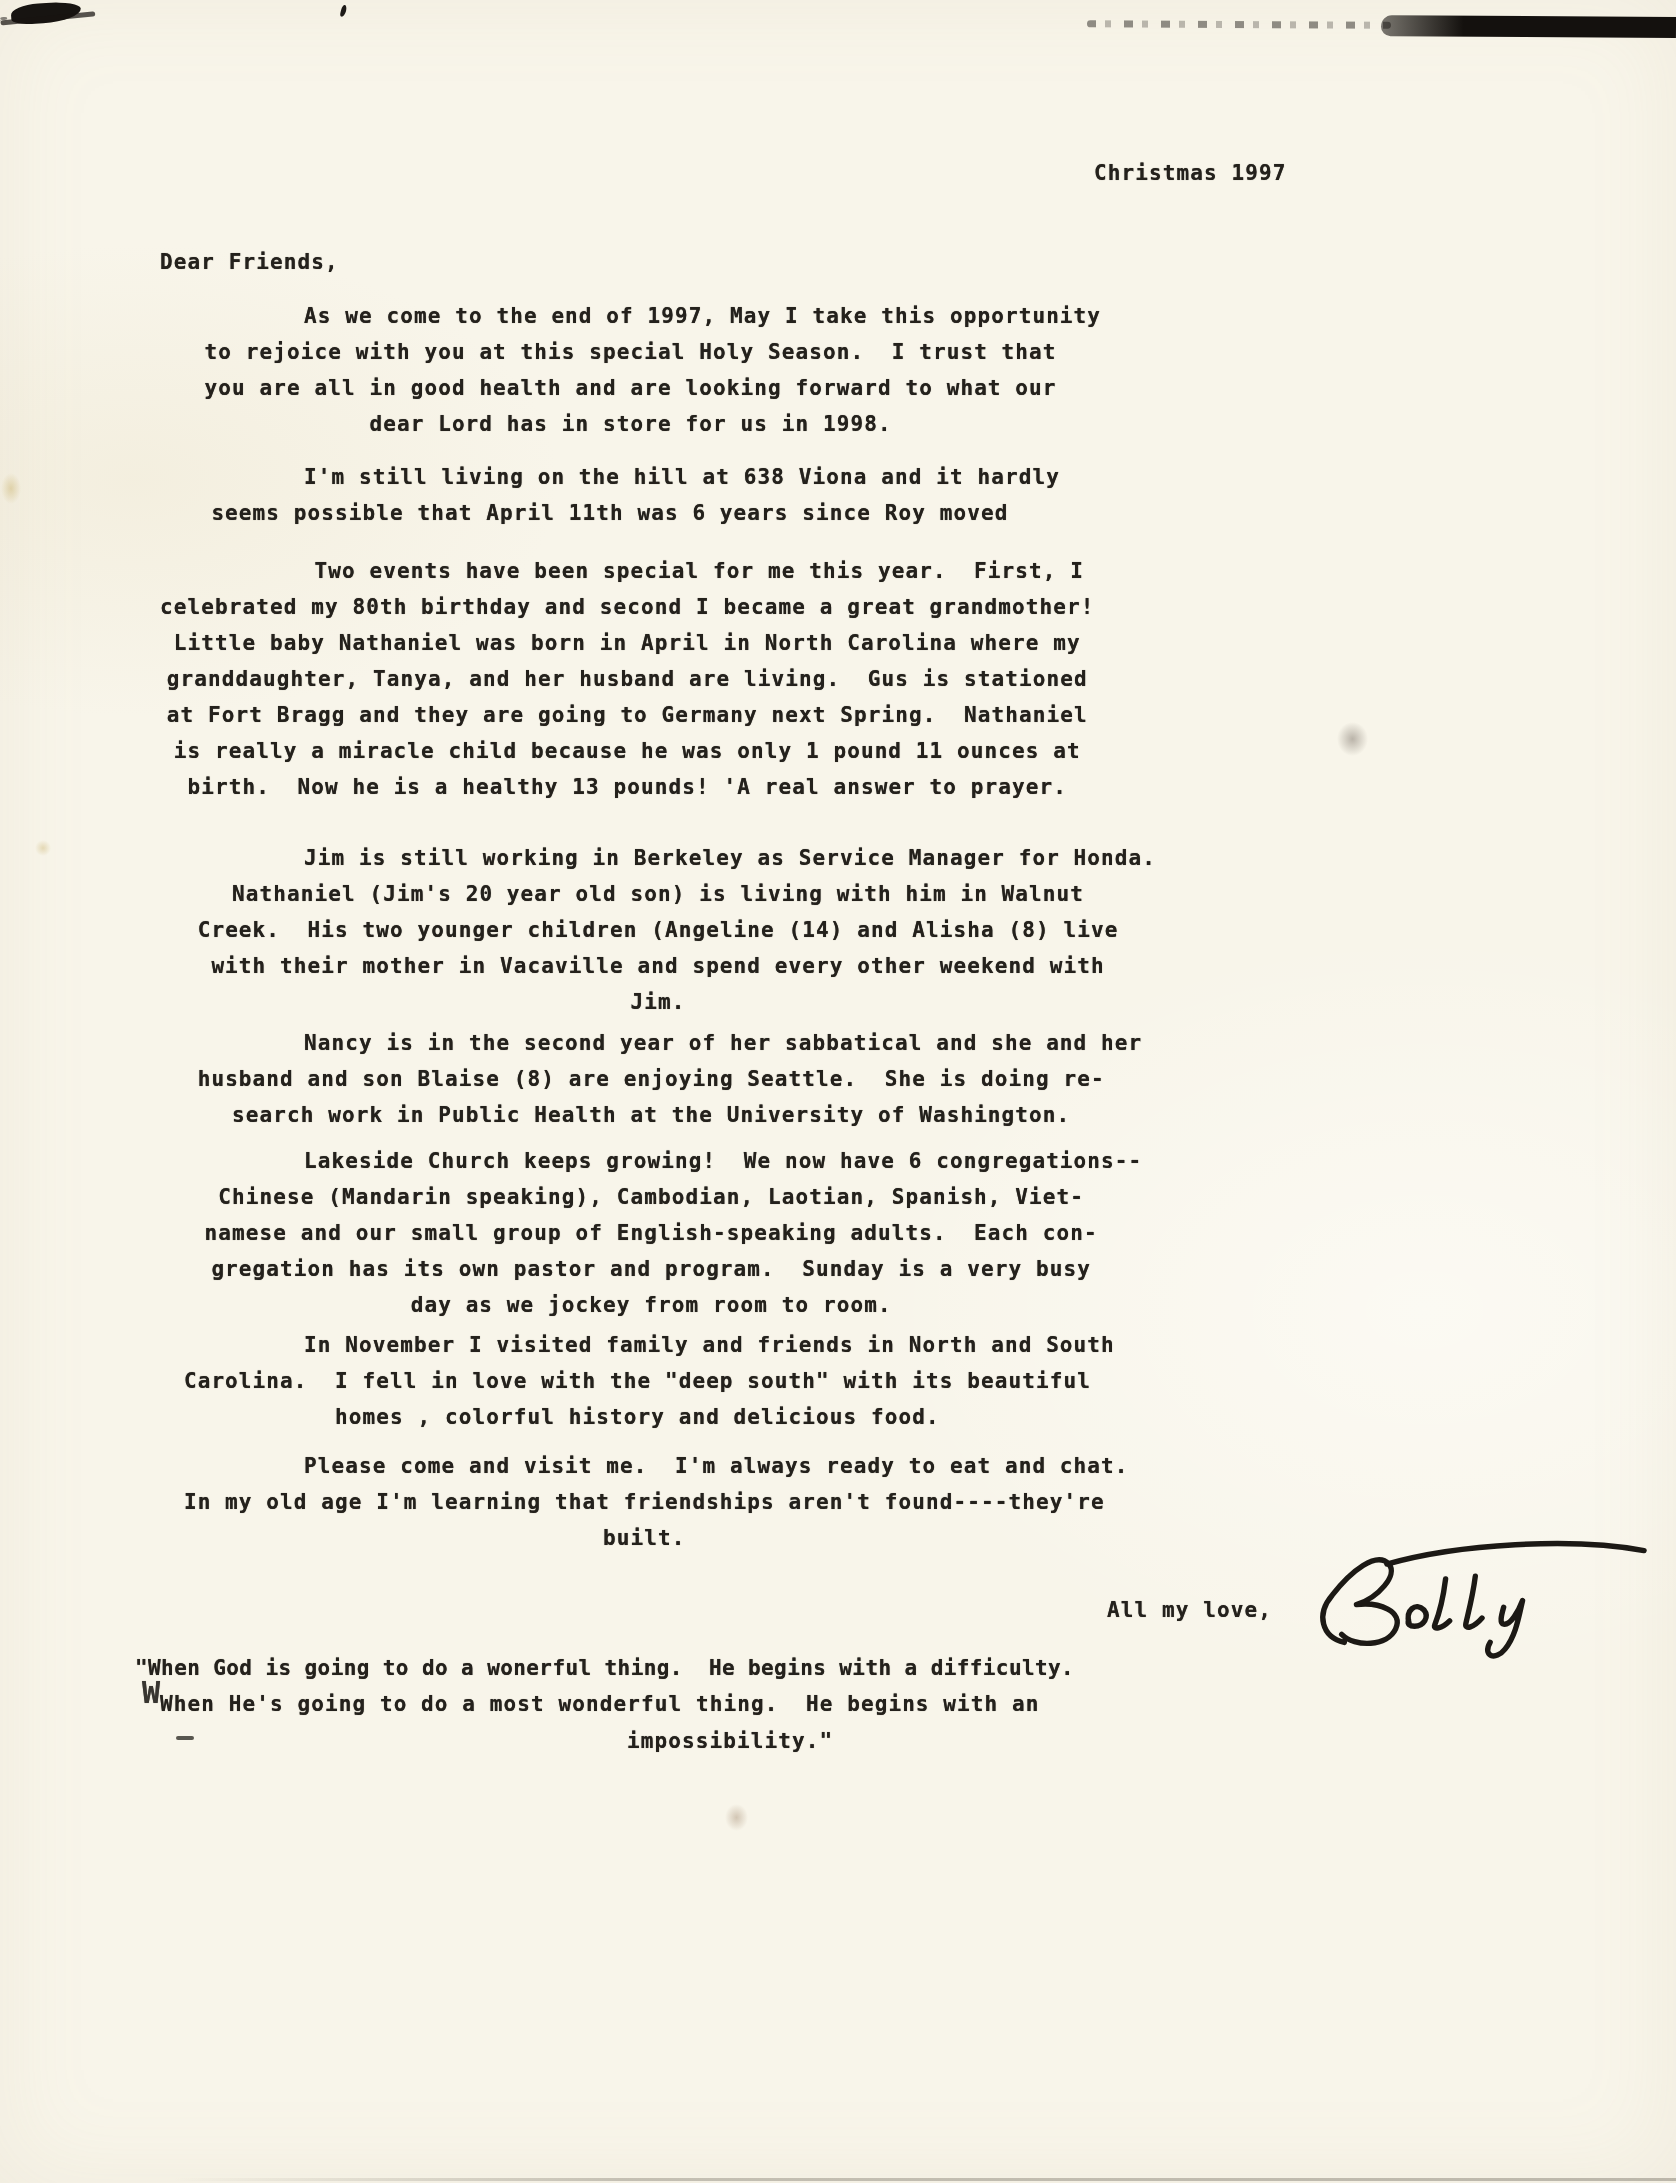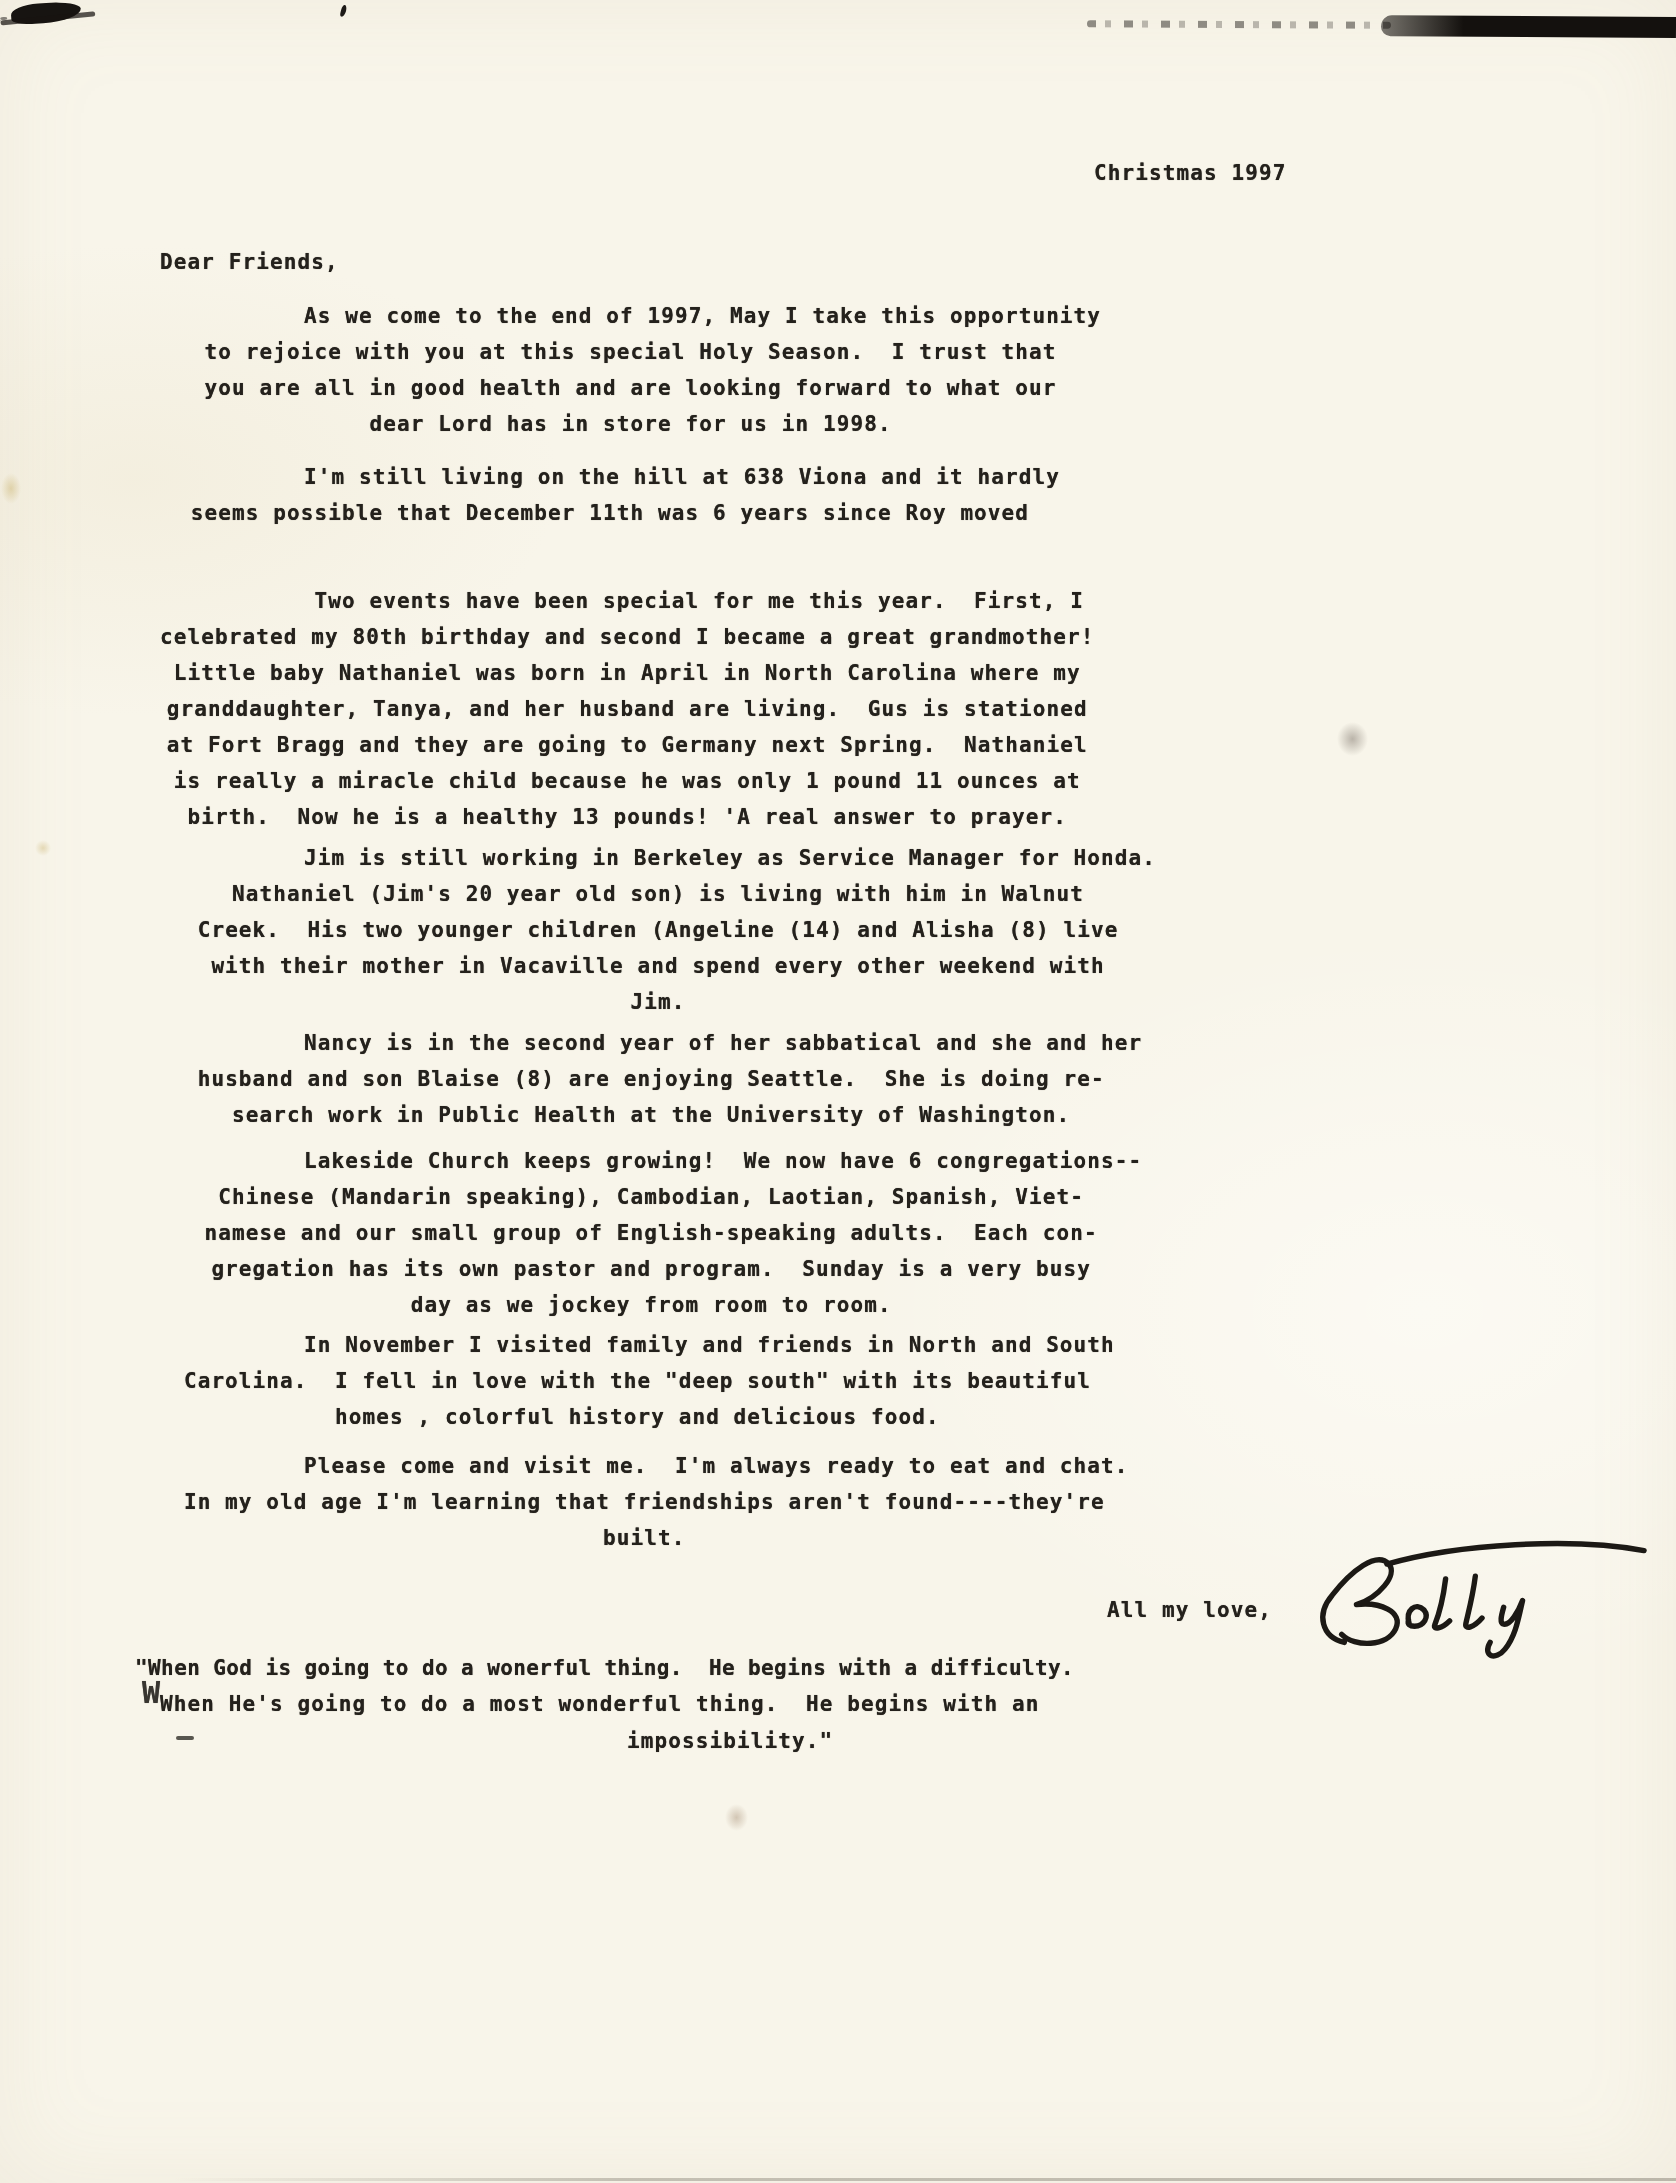--- a/index.html
+++ b/index.html
@@ -20,21 +20,21 @@
     letter-spacing:1.1px;
     color:#24211c;
     text-shadow:0 0 0.7px rgba(35,32,27,.8);
     white-space:pre;
   }
   .date{position:absolute;left:1094px;top:161px;}
   .salutation{position:absolute;left:160px;top:250px;}
   .para{position:absolute;left:160px;text-align:center;}
   .line{height:36px;line-height:36px;}
   .line.first{padding-left:144px;}
-  .p0{top:298px}.p1{top:459px}.p2{top:583px}.p3{top:840px}
+  .p0{top:298px}.p1{top:459px}.p2{top:553px}.p3{top:840px}
   .p4{top:1025px}.p5{top:1143px}.p6{top:1327px}.p7{top:1448px}
   .closing{position:absolute;left:1052px;top:1574px;}
   .signature{position:absolute;left:1302px;top:1529px;width:352px;height:135px;}
   .sig-stroke{fill:none;stroke:#1c1915;stroke-width:8;stroke-linecap:round;stroke-linejoin:round;}
   .ps-line{position:absolute;height:36px;line-height:36px;}
   .ps0{left:135px;top:1650px;letter-spacing:0.4px;}
   .ps1{left:160px;top:1686px;}
   .ps2{left:627px;top:1723px;}
   .stray-w{position:absolute;left:142px;top:1675px;font-size:30px;opacity:.9;}
   .stray-dash{position:absolute;left:176px;top:1736px;width:17.6px;height:4px;background:rgba(35,32,27,.75);border-radius:2px;}
@@ -97,21 +97,21 @@
   <div class="spot-left-1"></div>
   <div class="spot-left-2"></div>
   <div class="speck-center-bottom"></div>
   <div class="bottom-line"></div>
 
   <div class="date mono">Christmas 1997</div>
   <div class="salutation mono">Dear Friends,</div>
 
   <div id="paragraphs">
       <div class="para mono p0"><div class="line first">As we come to the end of 1997, May I take this opportunity</div><div class="line">to rejoice with you at this special Holy Season.  I trust that</div><div class="line">you are all in good health and are looking forward to what our</div><div class="line">dear Lord has in store for us in 1998.</div></div>
-      <div class="para mono p1"><div class="line first">I'm still living on the hill at 638 Viona and it hardly</div><div class="line">seems possible that December 11th was 6 years since Roy moved</div></div>
+      <div class="para mono p1"><div class="line first">I'm still living on the hill at 638 Viona and it hardly</div><div class="line">seems possible that April 11th was 6 years since Roy moved</div></div>
       <div class="para mono p2"><div class="line first">Two events have been special for me this year.  First, I</div><div class="line">celebrated my 80th birthday and second I became a great grandmother!</div><div class="line">Little baby Nathaniel was born in April in North Carolina where my</div><div class="line">granddaughter, Tanya, and her husband are living.  Gus is stationed</div><div class="line">at Fort Bragg and they are going to Germany next Spring.  Nathaniel</div><div class="line">is really a miracle child because he was only 1 pound 11 ounces at</div><div class="line">birth.  Now he is a healthy 13 pounds! 'A real answer to prayer.</div></div>
       <div class="para mono p3"><div class="line first">Jim is still working in Berkeley as Service Manager for Honda.</div><div class="line">Nathaniel (Jim's 20 year old son) is living with him in Walnut</div><div class="line">Creek.  His two younger children (Angeline (14) and Alisha (8) live</div><div class="line">with their mother in Vacaville and spend every other weekend with</div><div class="line">Jim.</div></div>
       <div class="para mono p4"><div class="line first">Nancy is in the second year of her sabbatical and she and her</div><div class="line">husband and son Blaise (8) are enjoying Seattle.  She is doing re-</div><div class="line">search work in Public Health at the University of Washington.</div></div>
       <div class="para mono p5"><div class="line first">Lakeside Church keeps growing!  We now have 6 congregations--</div><div class="line">Chinese (Mandarin speaking), Cambodian, Laotian, Spanish, Viet-</div><div class="line">namese and our small group of English-speaking adults.  Each con-</div><div class="line">gregation has its own pastor and program.  Sunday is a very busy</div><div class="line">day as we jockey from room to room.</div></div>
       <div class="para mono p6"><div class="line first">In November I visited family and friends in North and South</div><div class="line">Carolina.  I fell in love with the "deep south" with its beautiful</div><div class="line">homes , colorful history and delicious food.</div></div>
       <div class="para mono p7"><div class="line first">Please come and visit me.  I'm always ready to eat and chat.</div><div class="line">In my old age I'm learning that friendships aren't found----they're</div><div class="line">built.</div></div>
     </div>
 
   <div class="closing mono">
     <span>All my love,</span>

